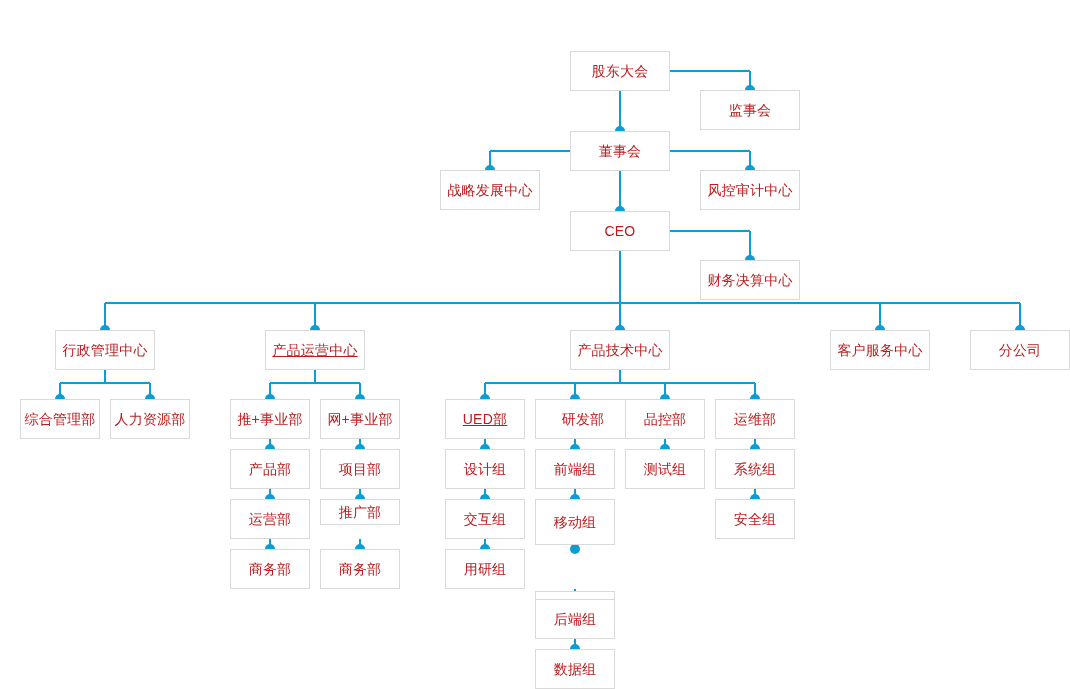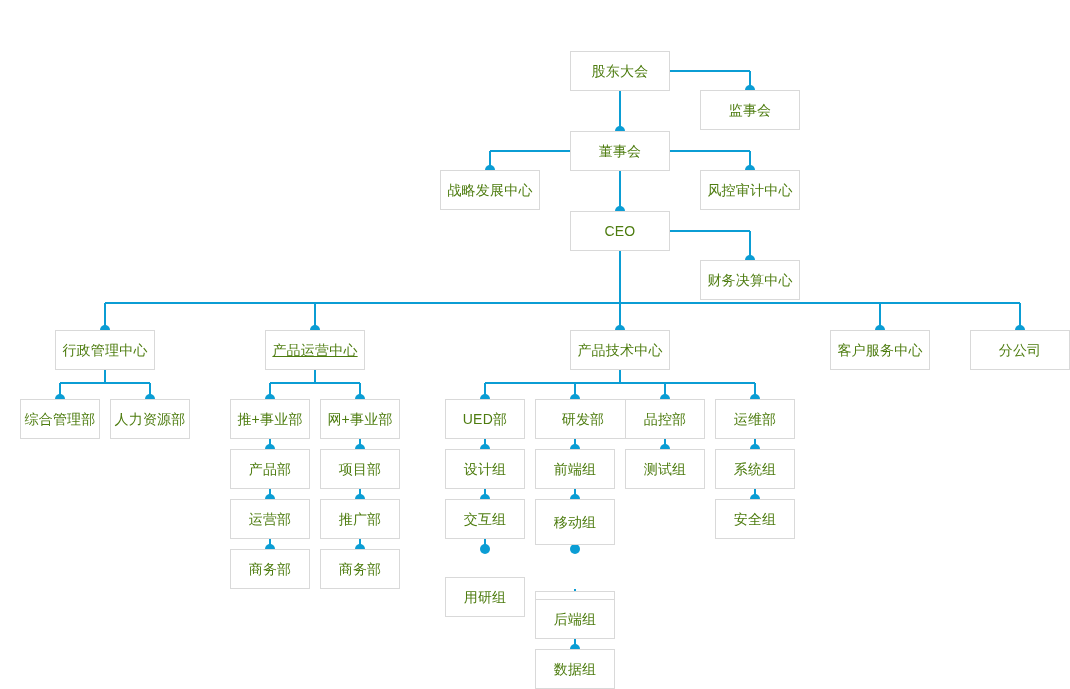--- a/index.html
+++ b/index.html
@@ -25,21 +25,21 @@
     top: 0;
     width: 1070px;
     height: 689px;
     pointer-events: none;
   }
   .node {
     position: absolute;
     box-sizing: border-box;
     background: #ffffff;
     border: 1px solid #d9d9d9;
-    color: #4d7c0f;
+    color: #b91c1c;
     font-size: 14px;
     line-height: 1;
     display: flex;
     align-items: center;
     justify-content: center;
     text-align: center;
     white-space: nowrap;
     letter-spacing: 0.2px;
   }
   .node-label {
@@ -187,30 +187,30 @@
       </div>
       <div class="node" style="left: 230px; top: 449px; width: 80px; height: 40px;">
         <span class="node-label">产品部</span>
       </div>
       <div class="node" style="left: 320px; top: 449px; width: 80px; height: 40px;">
         <span class="node-label">项目部</span>
       </div>
       <div class="node" style="left: 230px; top: 499px; width: 80px; height: 40px;">
         <span class="node-label">运营部</span>
       </div>
-      <div class="node" style="left: 320px; top: 499px; width: 80px; height: 40px;">
+      <div class="node" style="left: 320px; top: 499px; width: 80px; height: 26px;">
         <span class="node-label">推广部</span>
       </div>
       <div class="node" style="left: 230px; top: 549px; width: 80px; height: 40px;">
         <span class="node-label">商务部</span>
       </div>
       <div class="node" style="left: 320px; top: 549px; width: 80px; height: 40px;">
         <span class="node-label">商务部</span>
       </div>
-      <div class="node" style="left: 445px; top: 399px; width: 80px; height: 40px;">
+      <div class="node" style="left: 445px; top: 399px; width: 80px; height: 40px; text-decoration: underline;">
         <span class="node-label">UED部</span>
       </div>
       <div class="node" style="left: 535px; top: 399px; width: 96px; height: 40px;">
         <span class="node-label">研发部</span>
       </div>
       <div class="node" style="left: 625px; top: 399px; width: 80px; height: 40px;">
         <span class="node-label">品控部</span>
       </div>
       <div class="node" style="left: 715px; top: 399px; width: 80px; height: 40px; text-align: center;">
         <span class="node-label">运维部</span>
@@ -229,21 +229,21 @@
       </div>
       <div class="node" style="left: 445px; top: 499px; width: 80px; height: 40px;">
         <span class="node-label">交互组</span>
       </div>
       <div class="node" style="left: 535px; top: 499px; width: 80px; height: 46px;">
         <span class="node-label">移动组</span>
       </div>
       <div class="node" style="left: 715px; top: 499px; width: 80px; height: 40px;">
         <span class="node-label">安全组</span>
       </div>
-      <div class="node" style="left: 445px; top: 549px; width: 80px; height: 40px; margin-top: 28px;">
+      <div class="node" style="left: 445px; top: 549px; width: 80px; height: 40px;">
         <span class="node-label">用研组</span>
       </div>
       <div class="node" style="left: 535px; top: 549px; width: 80px; height: 40px; margin-top: 42px;">
         <span class="node-label">架构组</span>
       </div>
       <div class="node" style="left: 535px; top: 599px; width: 80px; height: 40px;">
         <span class="node-label">后端组</span>
       </div>
       <div class="node" style="left: 535px; top: 649px; width: 80px; height: 40px;">
         <span class="node-label">数据组</span>

